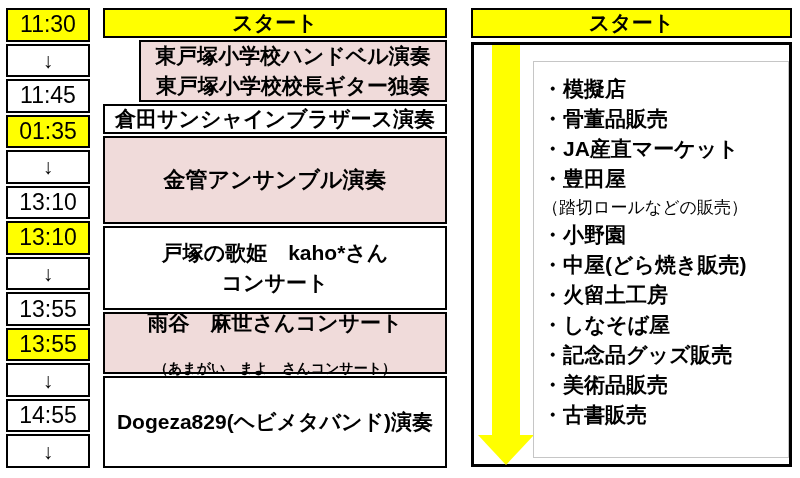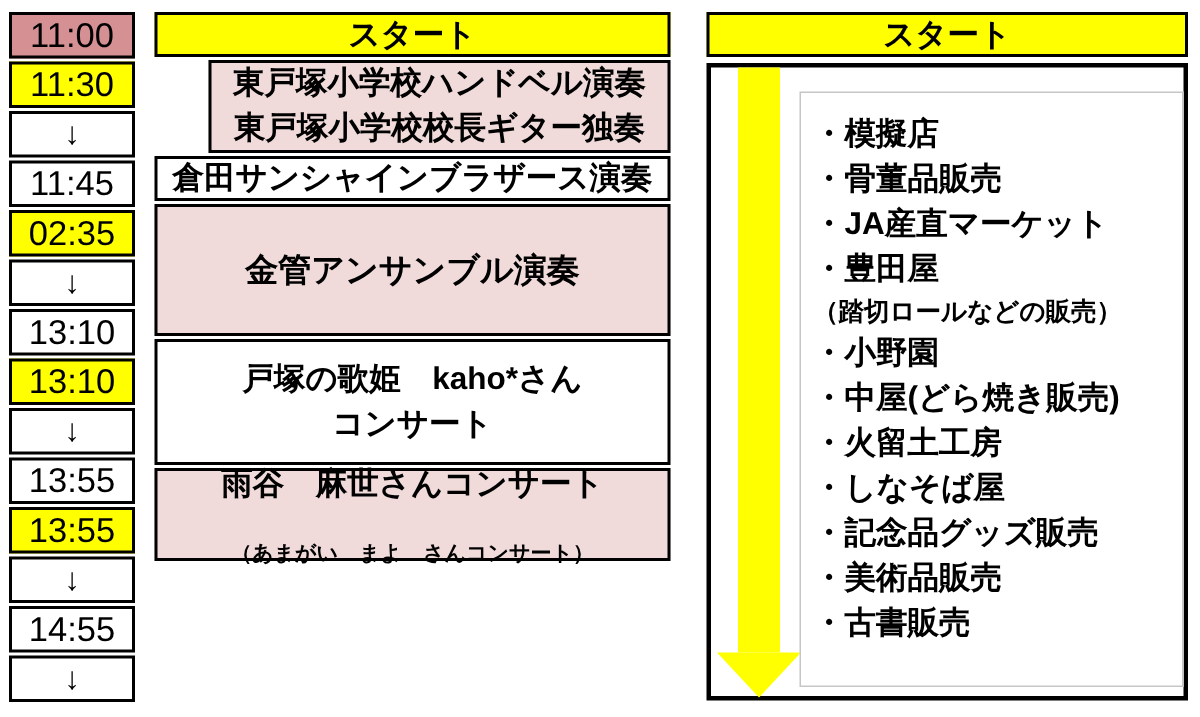--- a/index.html
+++ b/index.html
@@ -45,33 +45,32 @@
   .big-arrow-shaft{position:absolute;left:18px;top:0;width:28px;height:390px;
     background:var(--yellow);}
   .big-arrow-head{position:absolute;left:4px;top:390px;width:0;height:0;
     border-left:28px solid transparent;border-right:28px solid transparent;
     border-top:30px solid var(--yellow);}
   .vendor-list{position:absolute;left:59px;top:16px;width:256px;height:397px;
     border:1px solid var(--listborder);background:#fff;
     padding:12px 4px 0 8px;display:flex;flex-direction:column;}
   .vendor-item{height:30px;display:flex;align-items:center;
     font-size:21px;font-weight:600;white-space:nowrap;}
-  .vendor-item.paren{height:26px;font-size:17px;font-weight:bold;}
+  .vendor-item.paren{height:26px;font-size:17px;font-weight:normal;}
 </style>
 </head>
 <body>
 
 <div class="time-col">
-  <div class="tcell bg-rose">11:00</div>
   <div class="tcell bg-yellow">11:30</div>
   <div class="tcell">
       <span class="arr">↓</span>
     </div>
   <div class="tcell">11:45</div>
-  <div class="tcell bg-yellow">02:35</div>
+  <div class="tcell bg-yellow">01:35</div>
   <div class="tcell">
       <span class="arr">↓</span>
     </div>
   <div class="tcell">13:10</div>
   <div class="tcell bg-yellow">13:10</div>
   <div class="tcell">
       <span class="arr">↓</span>
     </div>
   <div class="tcell">13:55</div>
   <div class="tcell bg-yellow">13:55</div>
@@ -103,20 +102,23 @@
   <div class="scell" style="height:84px;text-align:center;">
     <div class="ev-line">戸塚の歌姫　kaho*さん</div>
     <div class="ev-line">コンサート</div>
   </div>
 
   <div class="scell bg-pink" style="height:62px;gap:20px;">
     <div class="ev-line">雨谷　麻世さんコンサート</div>
     <div class="ev-line small">（あまがい　まよ　さんコンサート）</div>
   </div>
 
+  <div class="scell" style="height:92px;">
+    <div class="ev-line">Dogeza829(ヘビメタバンド)演奏</div>
+  </div>
 </div>
 
 <div class="vendor-header">スタート</div>
 
 <div class="vendor-body">
   <div class="big-arrow-shaft"></div>
   <div class="big-arrow-head"></div>
 
   <div class="vendor-list">
     <div class="vendor-item">・模擬店</div>

